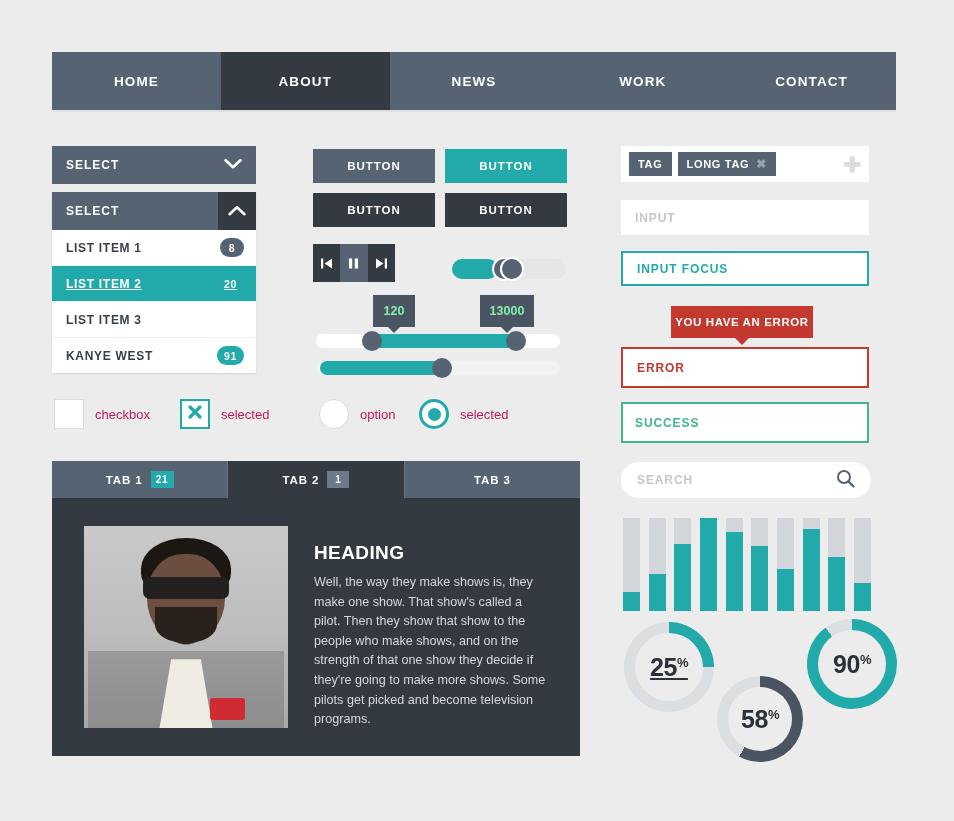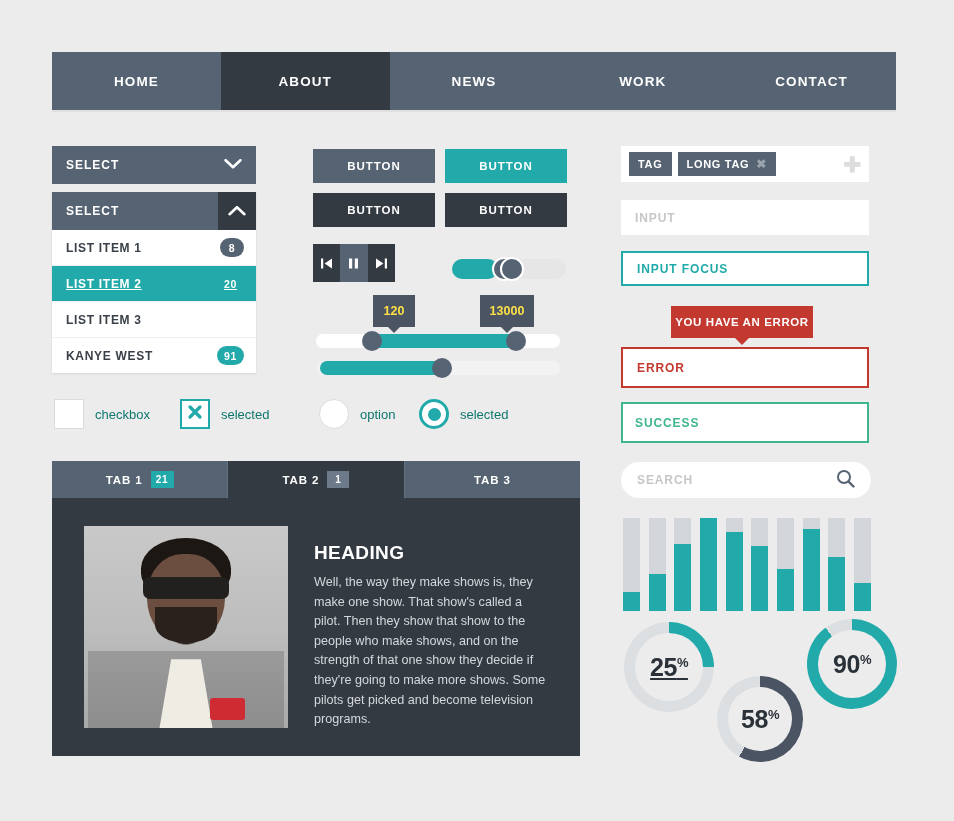--- a/index.html
+++ b/index.html
@@ -54,36 +54,36 @@
   .pbtn.mid{background:#566372;}
 
   
   .toggle{position:absolute;width:66px;height:20px;border-radius:10px;background:#e6e6e6;cursor:pointer;}
   .toggle .fill{position:absolute;left:0;top:0;height:20px;border-radius:10px;background:#22aaaa;}
   .toggle .knob{position:absolute;top:-2px;width:24px;height:24px;border-radius:50%;background:#566372;
     border:2px solid #fff;box-sizing:border-box;}
 
   
   .tip{position:absolute;width:42px;height:32px;background:#4a5462;display:flex;align-items:center;
-    justify-content:center;color:#fde047;font-size:12.5px;font-weight:bold;}
+    justify-content:center;color:#86efac;font-size:12.5px;font-weight:bold;}
   .tip.wide{width:54px;}
   .tip:after{content:"";position:absolute;bottom:-6px;left:50%;margin-left:-6px;
     border-left:6px solid transparent;border-right:6px solid transparent;border-top:6px solid #4a5462;}
   .track{position:absolute;height:14px;border-radius:7px;background:#ffffff;}
   .track .rng{position:absolute;top:0;height:14px;background:#22aaaa;}
   .track .hnd{position:absolute;top:-3px;width:20px;height:20px;border-radius:50%;background:#566372;}
 
   
   .cb{position:absolute;width:30px;height:30px;box-sizing:border-box;background:#fff;border:1px solid #dcdcdc;cursor:pointer;}
   .cb.on{border:2px solid #22aaaa;display:flex;align-items:center;justify-content:center;}
   .rd{position:absolute;width:30px;height:30px;border-radius:50%;box-sizing:border-box;
     background:#fff;border:1px solid #dcdcdc;cursor:pointer;}
   .rd.on{border:3px solid #22aaaa;display:flex;align-items:center;justify-content:center;}
   .rd.on i{width:13px;height:13px;border-radius:50%;background:#22aaaa;display:block;}
-  .ftxt{position:absolute;font-size:13px;color:#0f766e;}
+  .ftxt{position:absolute;font-size:13px;color:#be185d;}
 
   
   .tabs{position:absolute;left:52px;top:461px;width:528px;height:37px;display:flex;background:#566372;}
   .tab{flex:1;display:flex;align-items:center;justify-content:center;gap:8px;
     color:#fff;font-size:11.5px;font-weight:bold;letter-spacing:.9px;cursor:pointer;
     border-right:1px solid #62707f;box-sizing:border-box;}
   .tab:last-child{border-right:none;}
   .tab.active{background:#343a42;}
   .tbadge{min-width:22px;height:17px;display:flex;align-items:center;justify-content:center;
     font-size:10px;font-weight:bold;padding:0 5px;box-sizing:border-box;}

